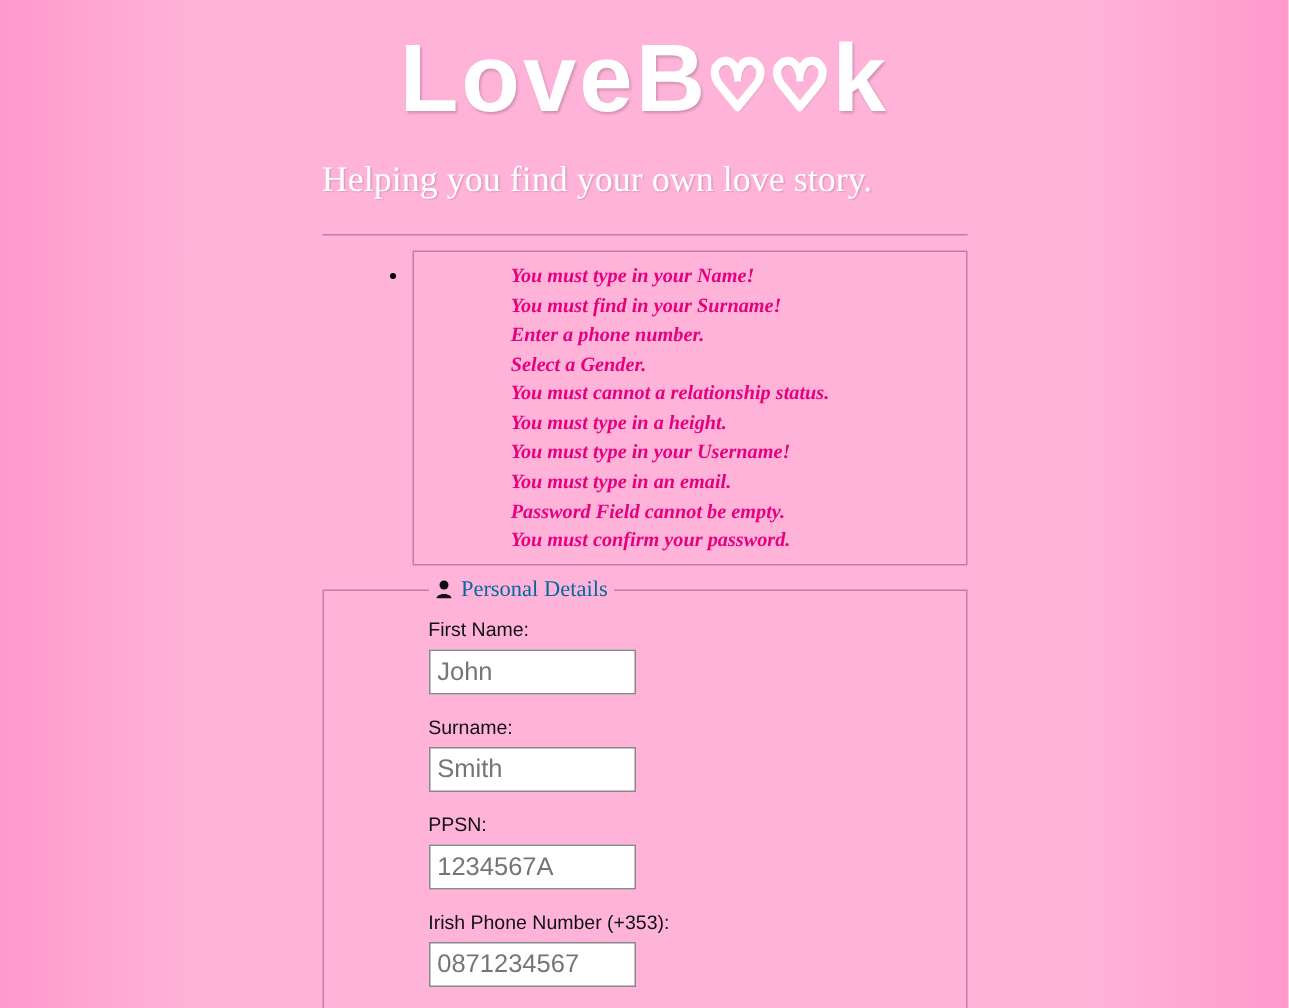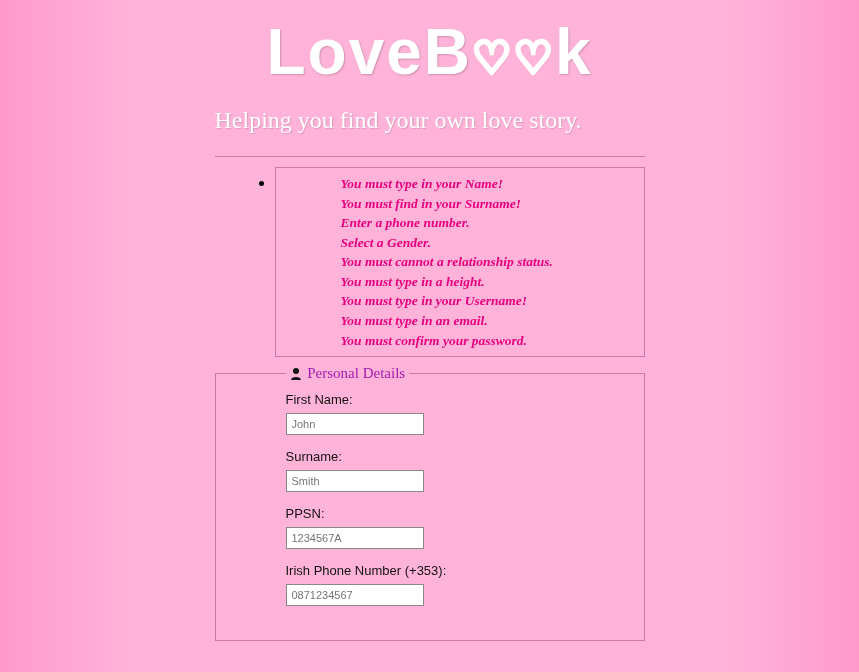--- a/index.html
+++ b/index.html
@@ -50,38 +50,38 @@
   line-height: 1.45;
 }
 fieldset {
   border: 1px solid #c97aa8;
   margin-top: 8px;
   padding: 10px 12px 20px 70px;
 }
 legend {
   padding: 0 4px;
   font-size: 15px;
-  color: #a21caf;
+  color: #0369a1;
 }
 legend svg { vertical-align: -2px; margin-right: 2px; }
 .field { margin-bottom: 14px; }
 .field label {
   display: block;
   font-weight: normal;
   font-family: Verdana, Geneva, sans-serif;
   font-size: 13px;
   color: #111;
   margin-bottom: 6px;
 }
 .field input[type=text] {
   width: 138px;
   padding: 4px 5px;
   border: 1px solid #888;
   background: #fff;
-  font-size: 11px;
+  font-size: 17px;
   font-family: Arial, sans-serif;
 }
 </style>
 </head>
 <body>
 
 <div class="container">
   <div class="logo">
     <span>LoveB</span><span class="heart">♡</span><span class="heart">♡</span><span>k</span>
   </div>
@@ -92,20 +92,21 @@
       <li>
     <div class="errors">
       <div>You must type in your Name!</div>
       <div>You must find in your Surname!</div>
       <div>Enter a phone number.</div>
       <div>Select a Gender.</div>
       <div>You must cannot a relationship status.</div>
       <div>You must type in a height.</div>
       <div>You must type in your Username!</div>
       <div>You must type in an email.</div>
+      <div>Password Field cannot be empty.</div>
       <div>You must confirm your password.</div>
     </div>
   </li>
     </ul>
 
   <fieldset>
     <legend>
       <svg width="12" height="13" viewBox="0 0 12 13">
           <circle cx="6" cy="4" r="3" fill="#111"></circle>
           <path d="M1 13 C1 9 11 9 11 13 Z" fill="#111"></path>

